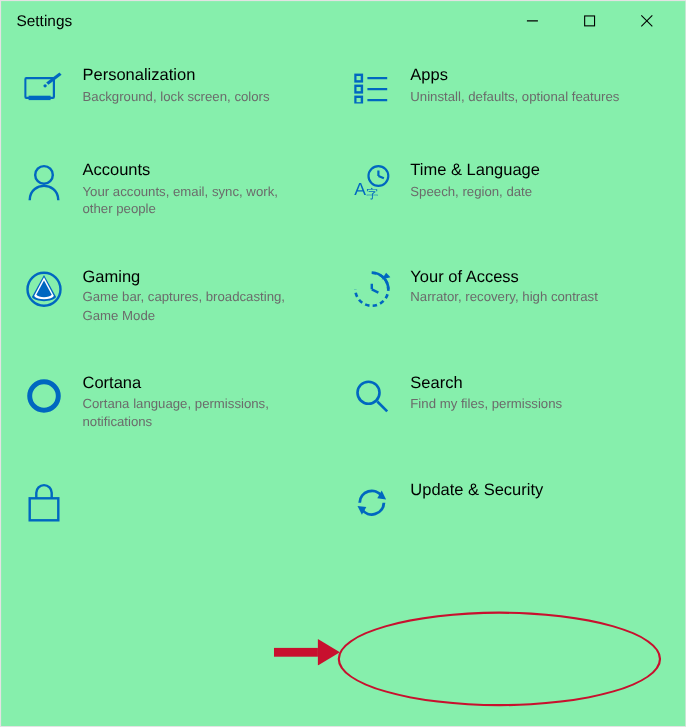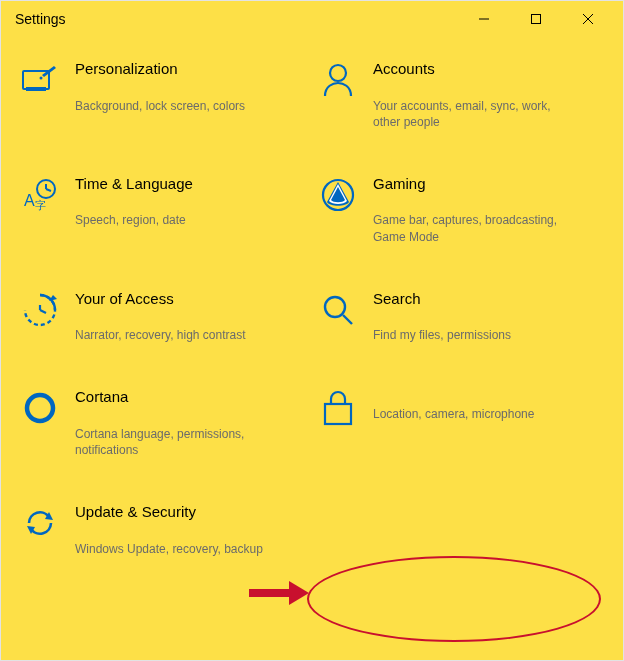--- a/index.html
+++ b/index.html
@@ -10,21 +10,21 @@
     font-family: "Segoe UI", Arial, sans-serif;
     background: #ffffff;
     color: #000;
     overflow: hidden;
   }
   .window {
     box-sizing: border-box;
     width: 624px;
     height: 661px;
     border: 1px solid #e3e3e3;
-    background: #fde047;
+    background: #86efac;
     position: relative;
   }
   .titlebar {
     display: flex;
     align-items: center;
     height: 36px;
     padding: 0 8px 0 14px;
   }
   .title {
     font-size: 14px;
@@ -72,21 +72,21 @@
   }
   .tile .name {
     font-size: 15px;
     color: #000;
     line-height: 1.3;
   }
   .tile .desc {
     font-size: 12px;
     color: #6b6b6b;
     line-height: 1.35;
-    margin-top: 19px;
+    margin-top: 1px;
   }
   
   .anno-ellipse {
     position: absolute;
     border: 2px solid #c8102e;
     border-radius: 50%;
     pointer-events: none;
   }
   .anno-arrow {
     position: absolute;
@@ -131,20 +131,40 @@
           <path d="M20 10 L32 1 L34 3 L22 12 Z" fill="#0067c0"></path>
           <circle cx="19" cy="13" r="1.5" fill="#0067c0"></circle>
         </svg>
       </div>
       <div class="text">
         <div class="name">Personalization</div>
         <div class="desc">Background, lock screen, colors</div>
       </div>
     </div>
 
+    <div class="tile">
+      <div class="iconwrap">
+        <svg width="32" height="28" viewBox="0 0 32 28">
+          <g stroke="#0067c0" stroke-width="2.2" fill="none">
+            <rect x="1" y="2" width="6" height="6"></rect>
+            <rect x="1" y="12" width="6" height="6"></rect>
+            <rect x="1" y="22" width="6" height="6"></rect>
+          </g>
+          <g stroke="#0067c0" stroke-width="2.2">
+            <line x1="12" y1="5" x2="30" y2="5"></line>
+            <line x1="12" y1="15" x2="30" y2="15"></line>
+            <line x1="12" y1="25" x2="30" y2="25"></line>
+          </g>
+        </svg>
+      </div>
+      <div class="text">
+        <div class="name">Apps</div>
+        <div class="desc">Uninstall, defaults, optional features</div>
+      </div>
+    </div>
 
     <div class="tile">
       <div class="iconwrap">
         <svg width="32" height="34" viewBox="0 0 32 34">
           <circle cx="16" cy="10" r="8" fill="none" stroke="#0067c0" stroke-width="2.2"></circle>
           <path d="M3 33 C3 23 11 20 16 20 C21 20 29 23 29 33" fill="none" stroke="#0067c0" stroke-width="2.2"></path>
         </svg>
       </div>
       <div class="text">
         <div class="name">Accounts</div>
@@ -195,66 +215,64 @@
       </div>
       <div class="text">
         <div class="name">Your of Access</div>
         <div class="desc">Narrator, recovery, high contrast</div>
       </div>
     </div>
 
     <div class="tile">
       <div class="iconwrap">
         <svg width="32" height="32" viewBox="0 0 32 32">
+          <circle cx="16" cy="16" r="13" fill="none" stroke="#0067c0" stroke-width="4.5"></circle>
+        </svg>
+      </div>
+      <div class="text">
+        <div class="name">Cortana</div>
+        <div class="desc">Cortana language, permissions, notifications</div>
+      </div>
+    </div>
+
+    <div class="tile">
+      <div class="iconwrap">
+        <svg width="32" height="32" viewBox="0 0 32 32">
           <circle cx="13" cy="13" r="10" fill="none" stroke="#0067c0" stroke-width="2.4"></circle>
           <line x1="21" y1="21" x2="30" y2="30" stroke="#0067c0" stroke-width="2.4"></line>
         </svg>
       </div>
       <div class="text">
         <div class="name">Search</div>
         <div class="desc">Find my files, permissions</div>
-      </div>
-    </div>
-
-    <div class="tile">
-      <div class="iconwrap">
-        <svg width="32" height="32" viewBox="0 0 32 32">
-          <circle cx="16" cy="16" r="13" fill="none" stroke="#0067c0" stroke-width="4.5"></circle>
-        </svg>
-      </div>
-      <div class="text">
-        <div class="name">Cortana</div>
-        <div class="desc">Cortana language, permissions, notifications</div>
       </div>
     </div>
 
     <div class="tile">
       <div class="iconwrap">
         <svg width="30" height="36" viewBox="0 0 30 36">
           <rect x="2" y="14" width="26" height="20" fill="none" stroke="#0067c0" stroke-width="2.2"></rect>
           <path d="M8 14 V9 a7 7 0 0 1 14 0 V14" fill="none" stroke="#0067c0" stroke-width="2.2"></path>
         </svg>
       </div>
       <div class="text">
-        <div class="desc">Location, camera, microphone</div>
       </div>
     </div>
 
     <div class="tile">
       <div class="iconwrap">
         <svg width="34" height="34" viewBox="0 0 34 34">
           <path d="M6 17 A11 11 0 0 1 26 11" fill="none" stroke="#0067c0" stroke-width="2.6"></path>
           <polygon points="26,6 30,14 22,13" fill="#0067c0"></polygon>
           <path d="M28 17 A11 11 0 0 1 8 23" fill="none" stroke="#0067c0" stroke-width="2.6"></path>
           <polygon points="8,28 4,20 12,21" fill="#0067c0"></polygon>
         </svg>
       </div>
       <div class="text">
         <div class="name">Update &amp; Security</div>
-        <div class="desc">Windows Update, recovery, backup</div>
       </div>
     </div>
 
   </div>
 
   <div class="anno-ellipse" style="left:306px; top:555px; width:290px; height:82px;"></div>
 
   <div class="anno-arrow" style="left:248px; top:580px;">
     <svg width="60" height="24" viewBox="0 0 60 24">
       <rect x="0" y="8" width="40" height="8" fill="#c8102e"></rect>

